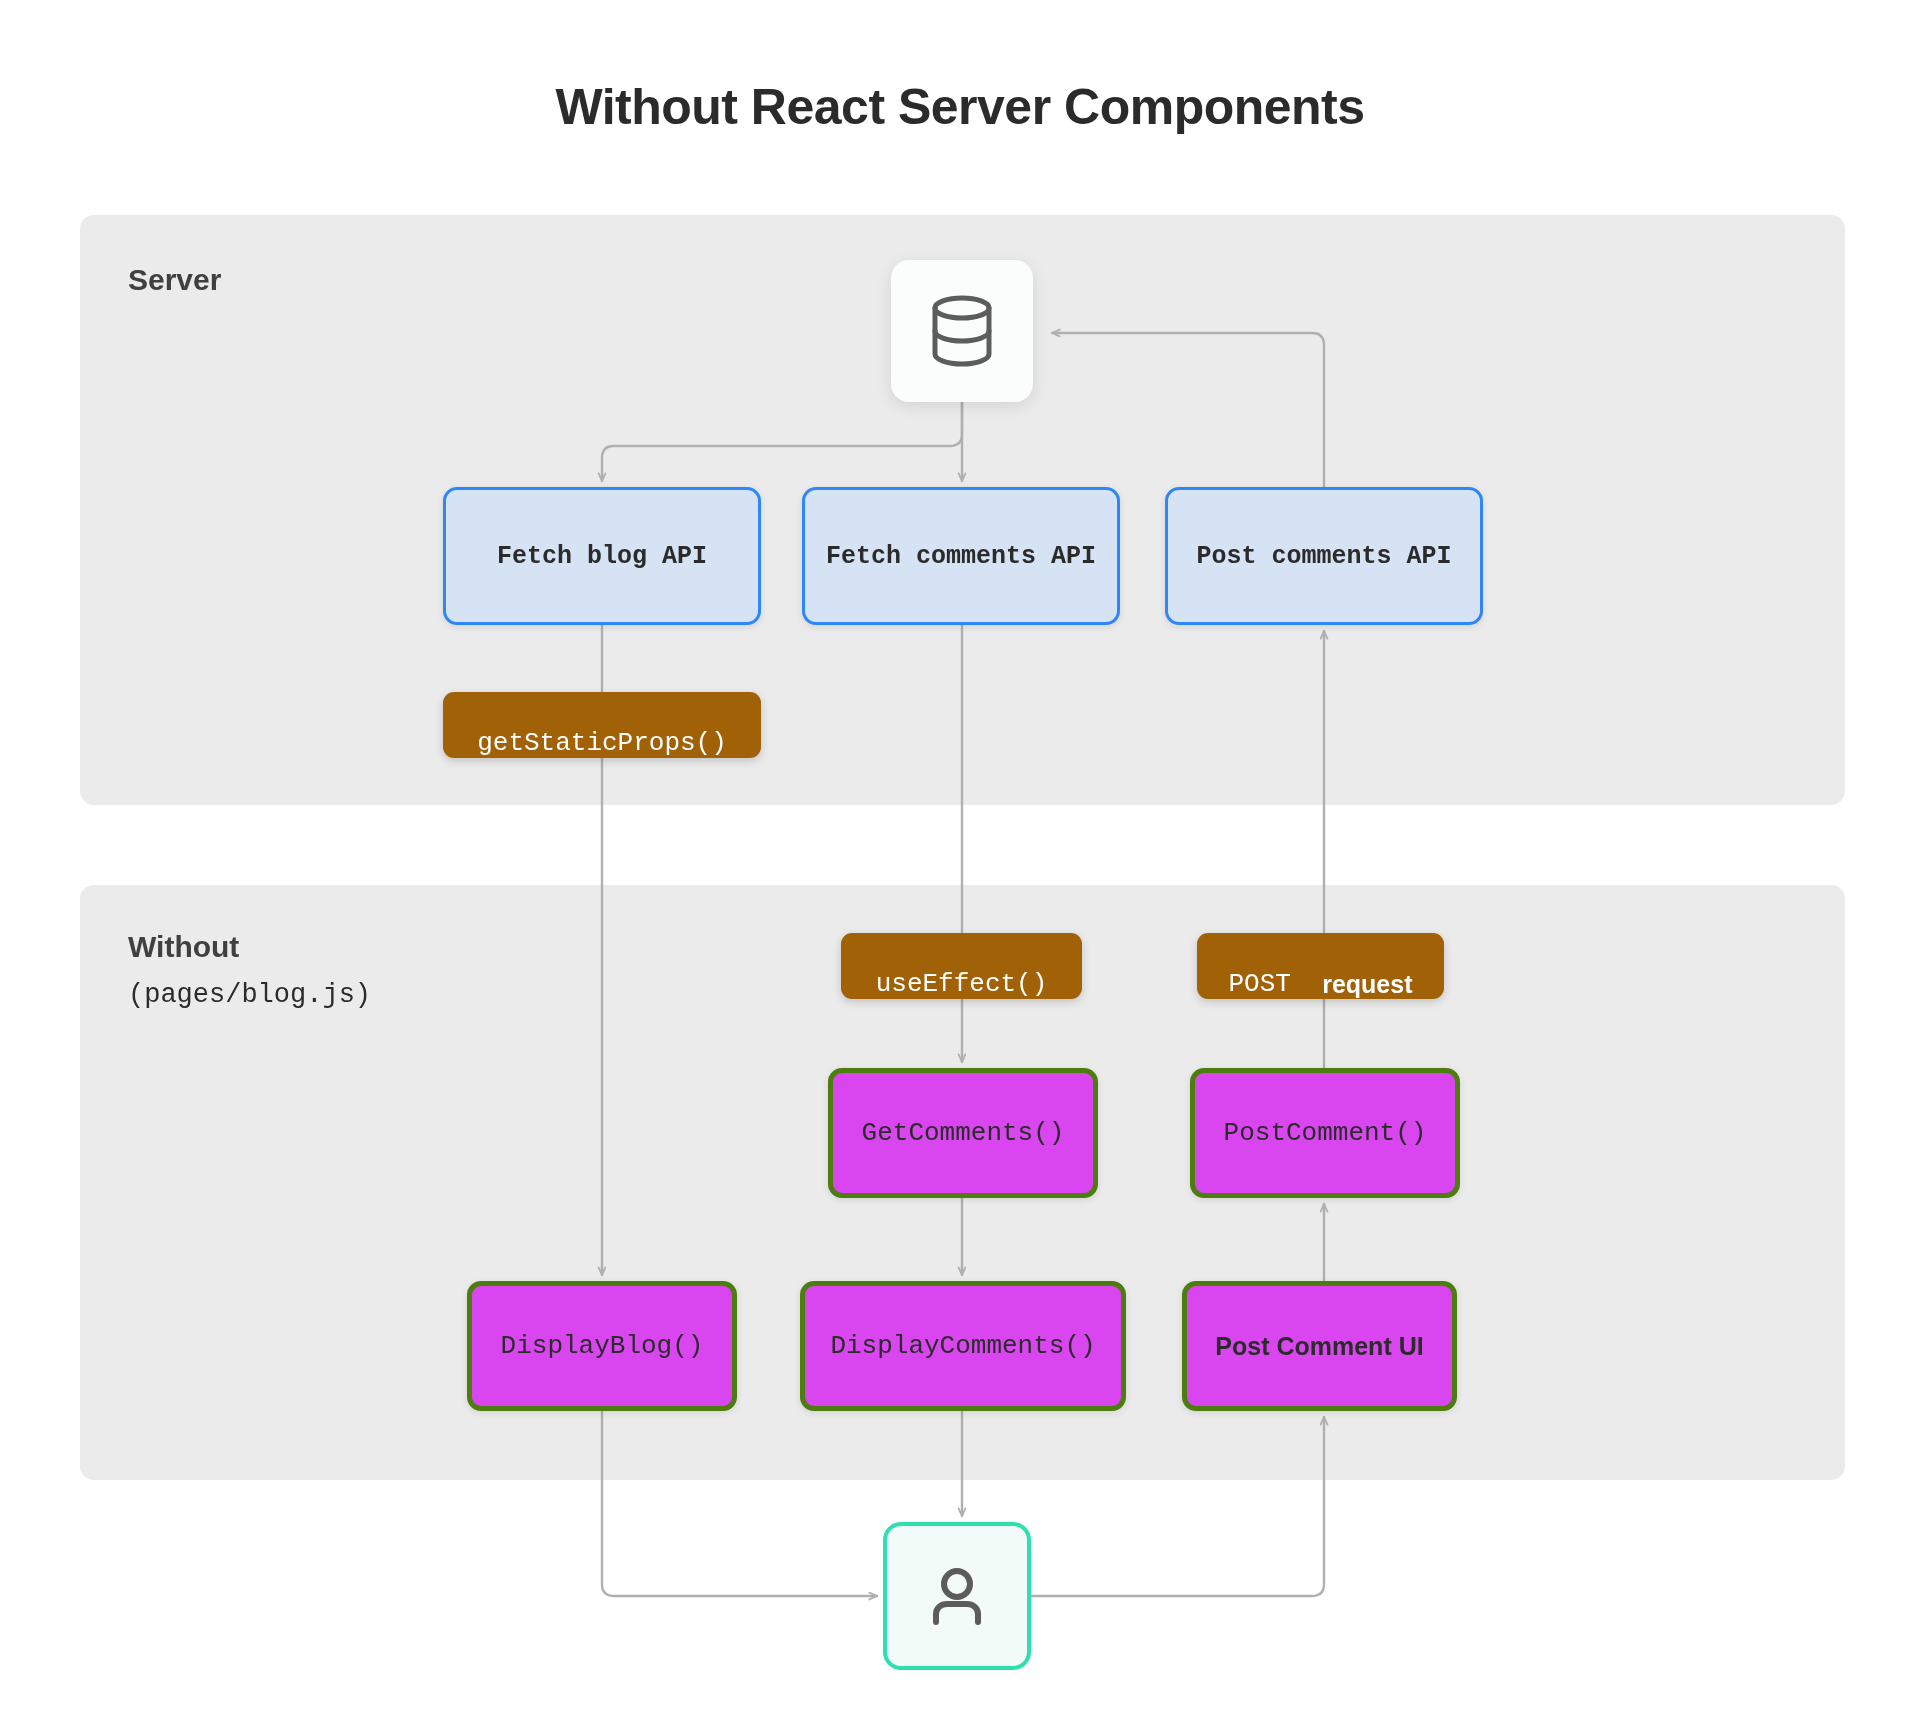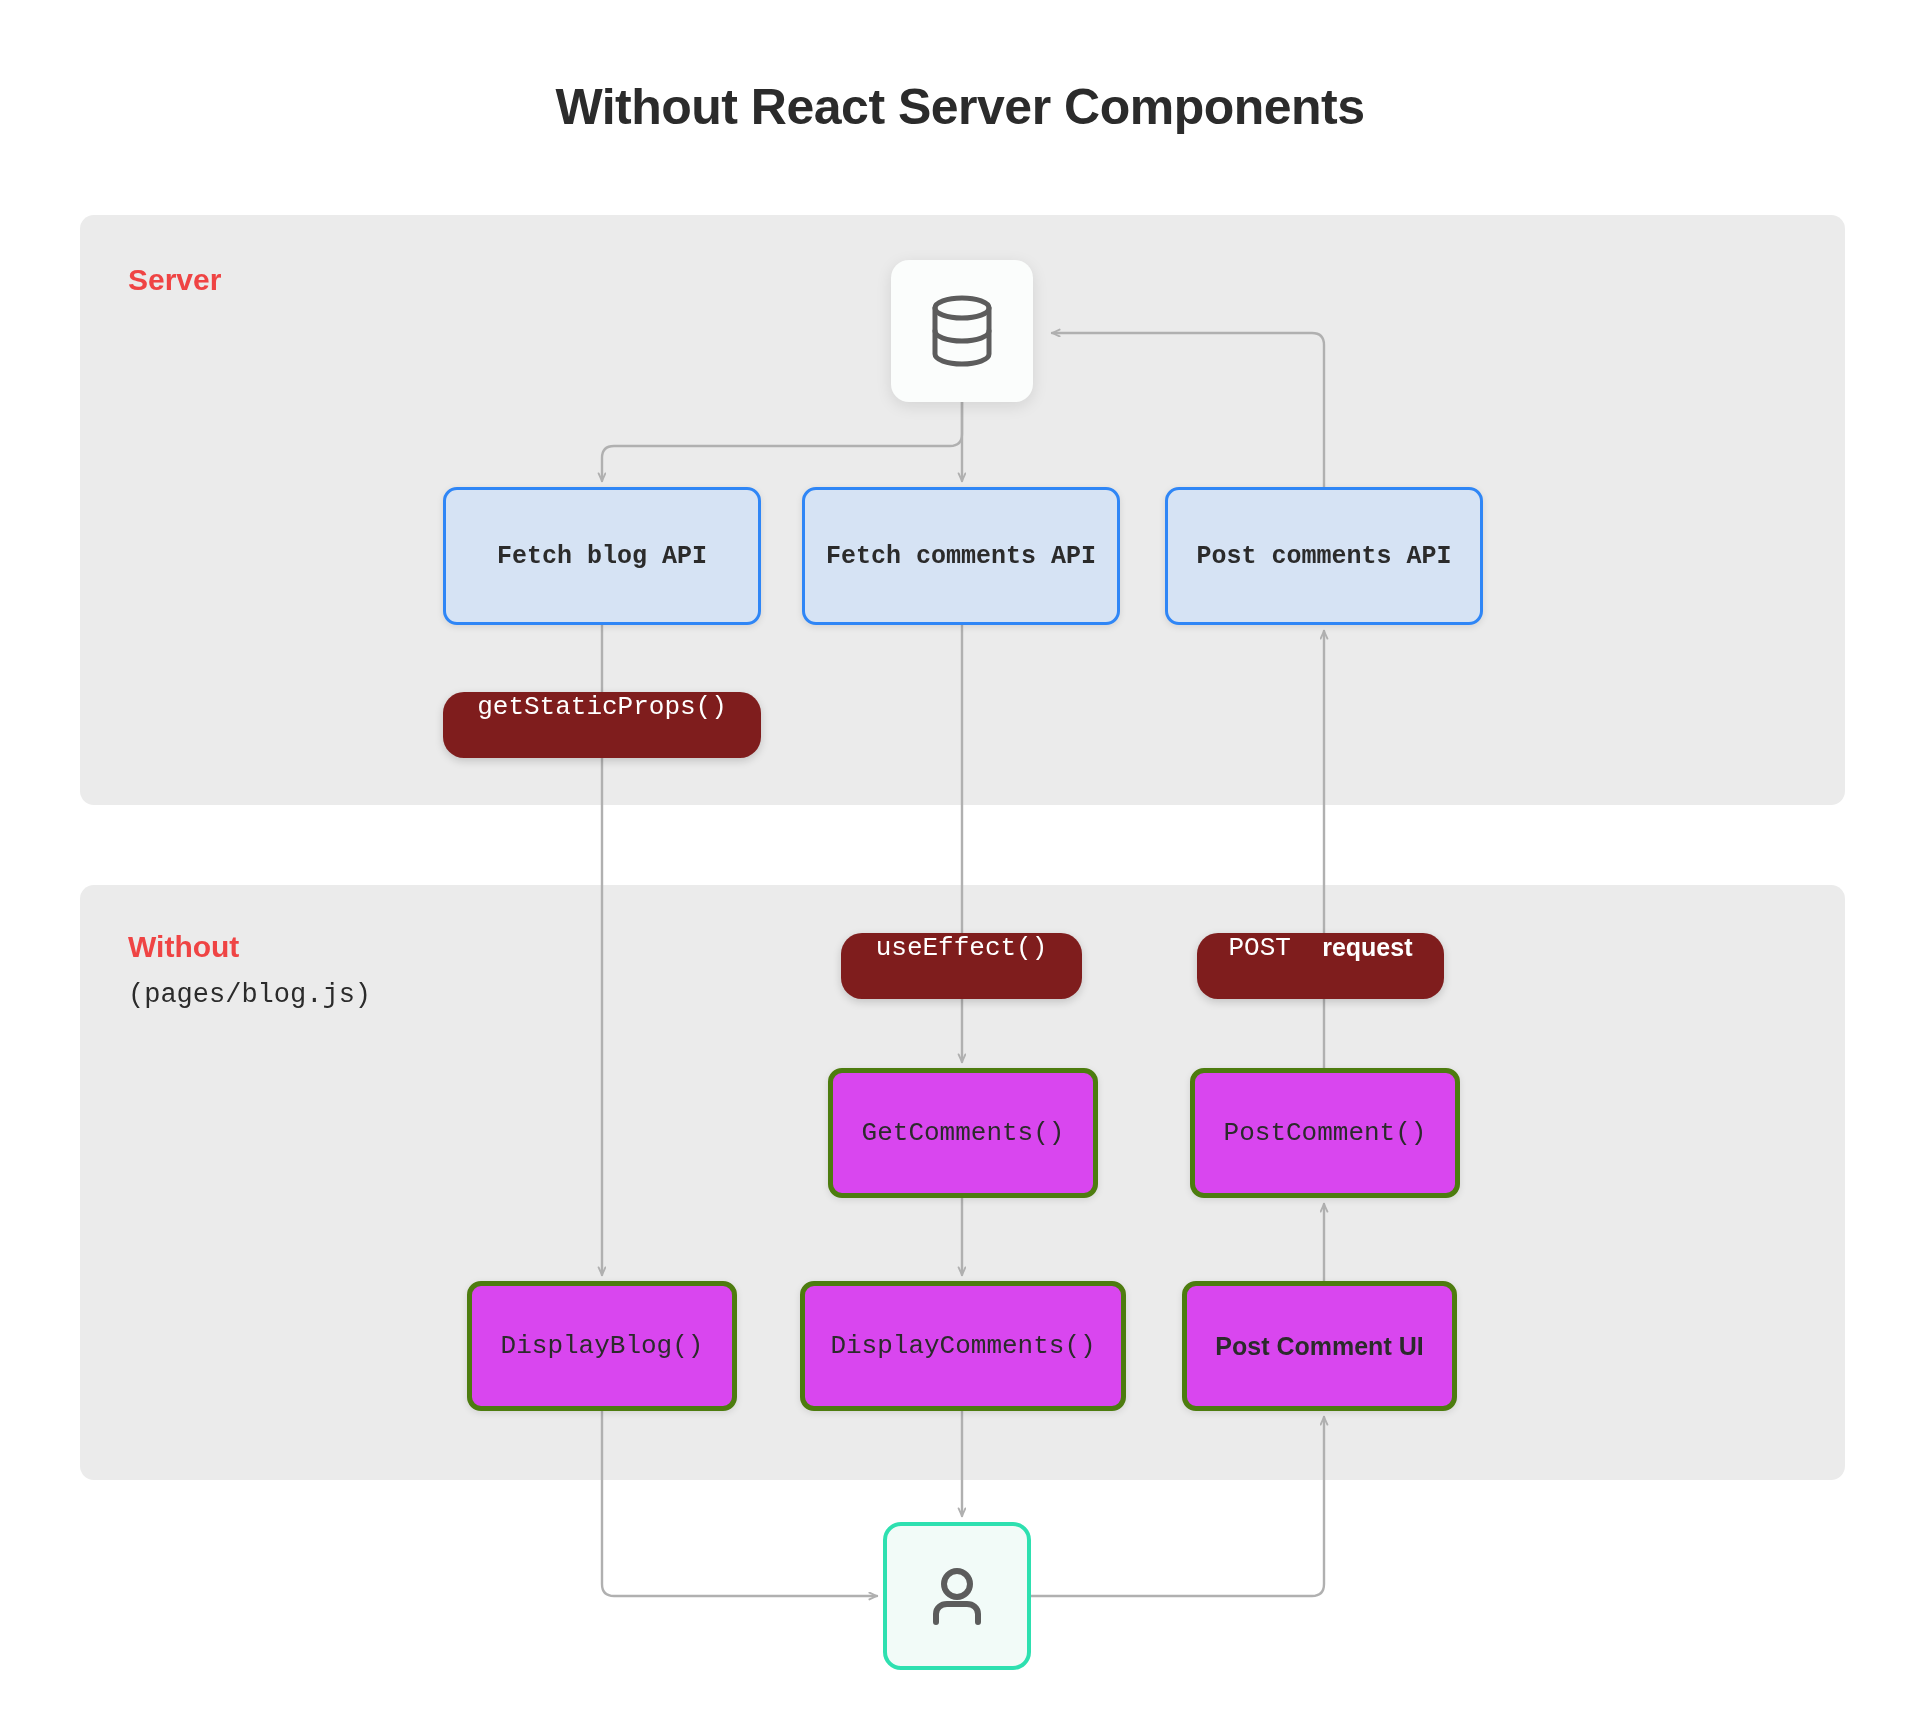--- a/index.html
+++ b/index.html
@@ -40,21 +40,21 @@
     border-radius: 14px;
   }
   #zone-server { left: 80px; top: 215px; width: 1765px; height: 590px; }
   #zone-client { left: 80px; top: 885px; width: 1765px; height: 595px; }
 
   .zone-title {
     position: absolute;
     font-family: "Liberation Sans", sans-serif;
     font-size: 30px;
     font-weight: bold;
-    color: #ef4444;
+    color: #404040;
   }
   .zone-sub {
     position: absolute;
     font-family: "Liberation Mono", monospace;
     font-size: 27px;
     font-weight: normal;
     color: #2b2b2b;
     letter-spacing: 0px;
   }
   #server-title { left: 128px; top: 263px; }
@@ -108,24 +108,24 @@
   .node-comp.sans {
     font-family: "Liberation Sans", sans-serif;
     font-weight: bold;
     font-size: 25px;
   }
 
   .pill {
     position: absolute;
     box-sizing: border-box;
     display: flex;
-    align-items: flex-start;
+    align-items: flex-end;
     justify-content: center;
-    background: #7f1d1d;
-    border-radius: 21px;
+    background: #a16207;
+    border-radius: 11px;
     height: 66px;
     color: #ffffff;
     font-family: "Liberation Mono", monospace;
     font-size: 26px;
     box-shadow: 0 3px 9px rgba(0,0,0,0.17);
     white-space: pre;
   }
   .pill .b {
     font-family: "Liberation Sans", sans-serif;
     font-weight: bold;

